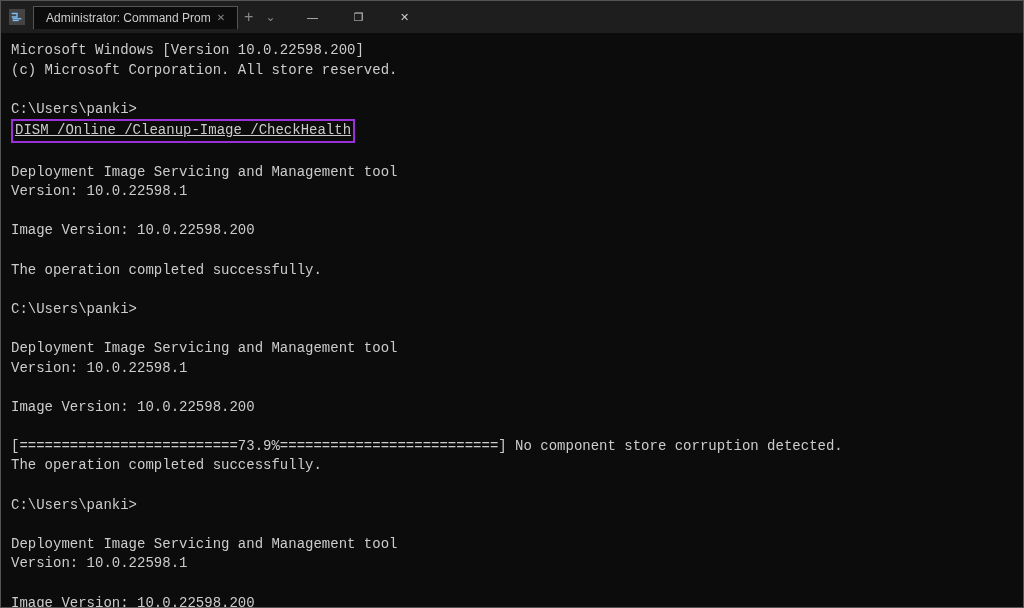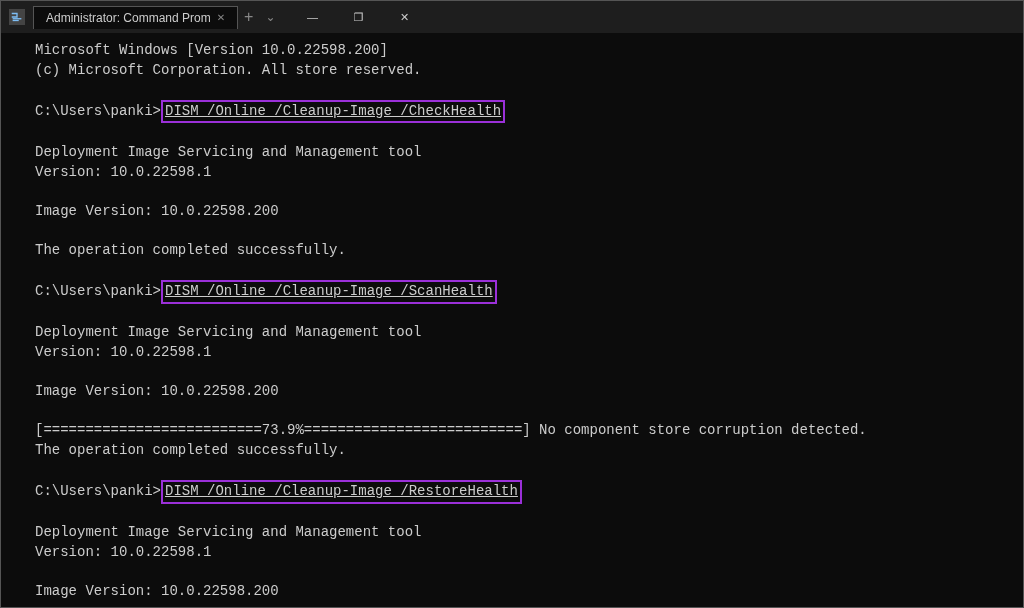--- a/index.html
+++ b/index.html
@@ -106,36 +106,36 @@
 
     .content {
       flex: 1;
       background: #0c0c0c;
       color: #cccccc;
       font-family: 'Courier New', 'Lucida Console', monospace;
       font-size: 14px;
       line-height: 1.4;
       padding: 8px 10px;
       overflow: hidden;
-      margin-left: 24px;
     }
 
     .line {
       white-space: pre;
       display: block;
     }
 
     .line.empty {
       height: 1.4em;
     }
 
     .cmd-line {
       display: flex;
-      align-items: center;
+      align-items: flex-start;
       white-space: pre;
+      flex-direction: column;
     }
 
     .prompt {
       color: #cccccc;
     }
 
     .cmd-highlight {
       background: transparent;
       border: 2px solid #9b30d9;
       color: #cccccc;
@@ -182,30 +182,30 @@
       <span class="line empty"></span>
       <div class="cmd-line"><span class="prompt">C:\Users\panki&gt;</span><span class="cmd-highlight">DISM /Online /Cleanup-Image /CheckHealth</span></div>
       <span class="line empty"></span>
       <span class="line">Deployment Image Servicing and Management tool</span>
       <span class="line">Version: 10.0.22598.1</span>
       <span class="line empty"></span>
       <span class="line">Image Version: 10.0.22598.200</span>
       <span class="line empty"></span>
       <span class="line">The operation completed successfully.</span>
       <span class="line empty"></span>
-      <div class="cmd-line"><span class="prompt">C:\Users\panki&gt;</span><span class="cmd-highlight">DISM /Online /Cleanup-Image /ScanHealth</span></div>
+      <div class="cmd-line"><span class="prompt">C:\Users\panki&gt;</span></div>
       <span class="line empty"></span>
       <span class="line">Deployment Image Servicing and Management tool</span>
       <span class="line">Version: 10.0.22598.1</span>
       <span class="line empty"></span>
       <span class="line">Image Version: 10.0.22598.200</span>
       <span class="line empty"></span>
       <span class="line">[==========================73.9%==========================] No component store corruption detected.</span>
       <span class="line">The operation completed successfully.</span>
       <span class="line empty"></span>
-      <div class="cmd-line"><span class="prompt">C:\Users\panki&gt;</span><span class="cmd-highlight">DISM /Online /Cleanup-Image /RestoreHealth</span></div>
+      <div class="cmd-line"><span class="prompt">C:\Users\panki&gt;</span></div>
       <span class="line empty"></span>
       <span class="line">Deployment Image Servicing and Management tool</span>
       <span class="line">Version: 10.0.22598.1</span>
       <span class="line empty"></span>
       <span class="line">Image Version: 10.0.22598.200</span>
     </div>
 </div>
 
 </body></html>

